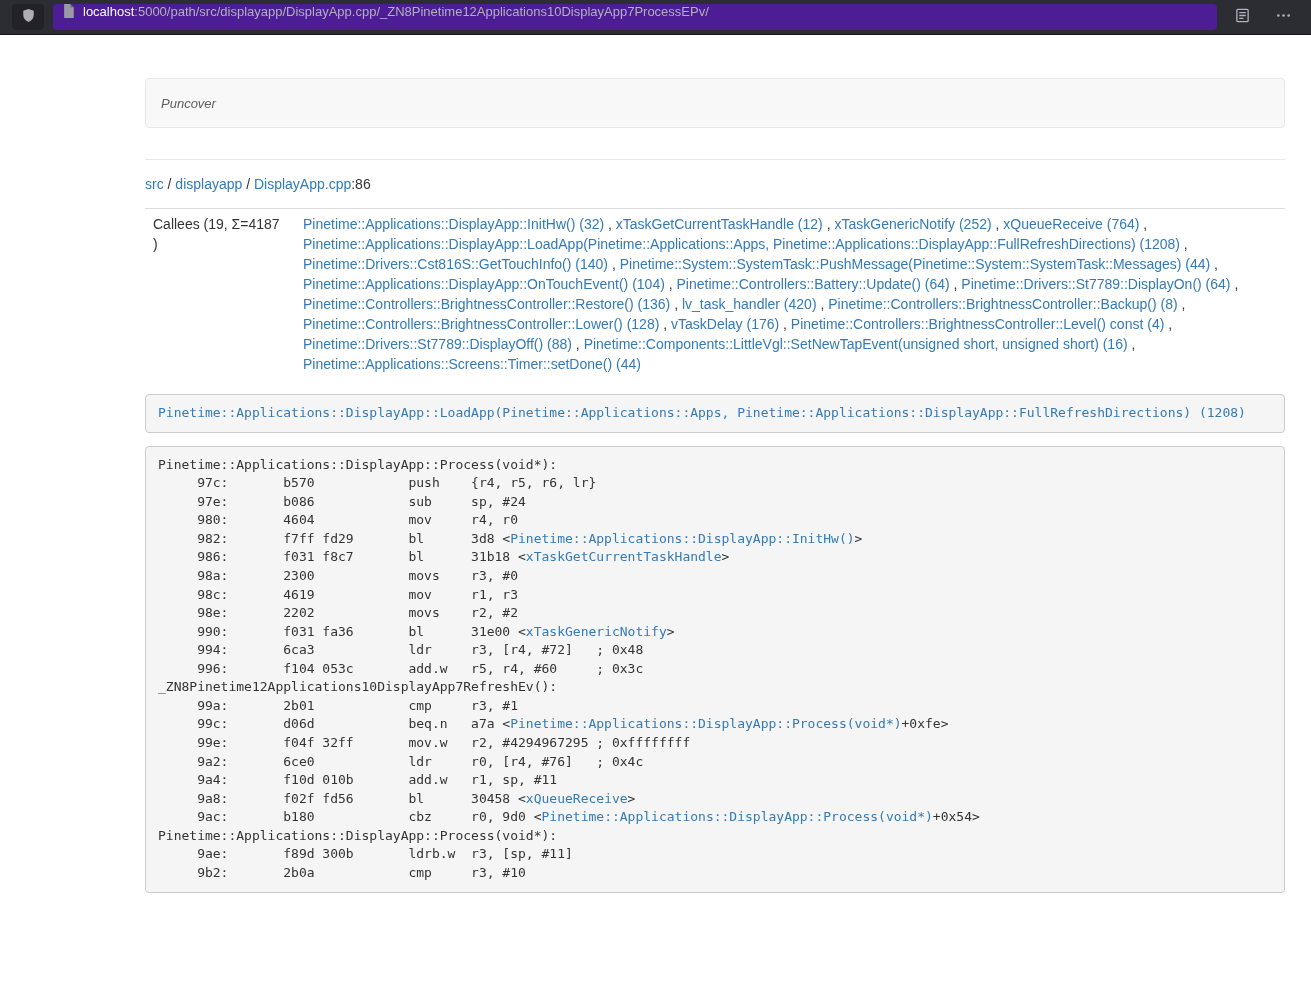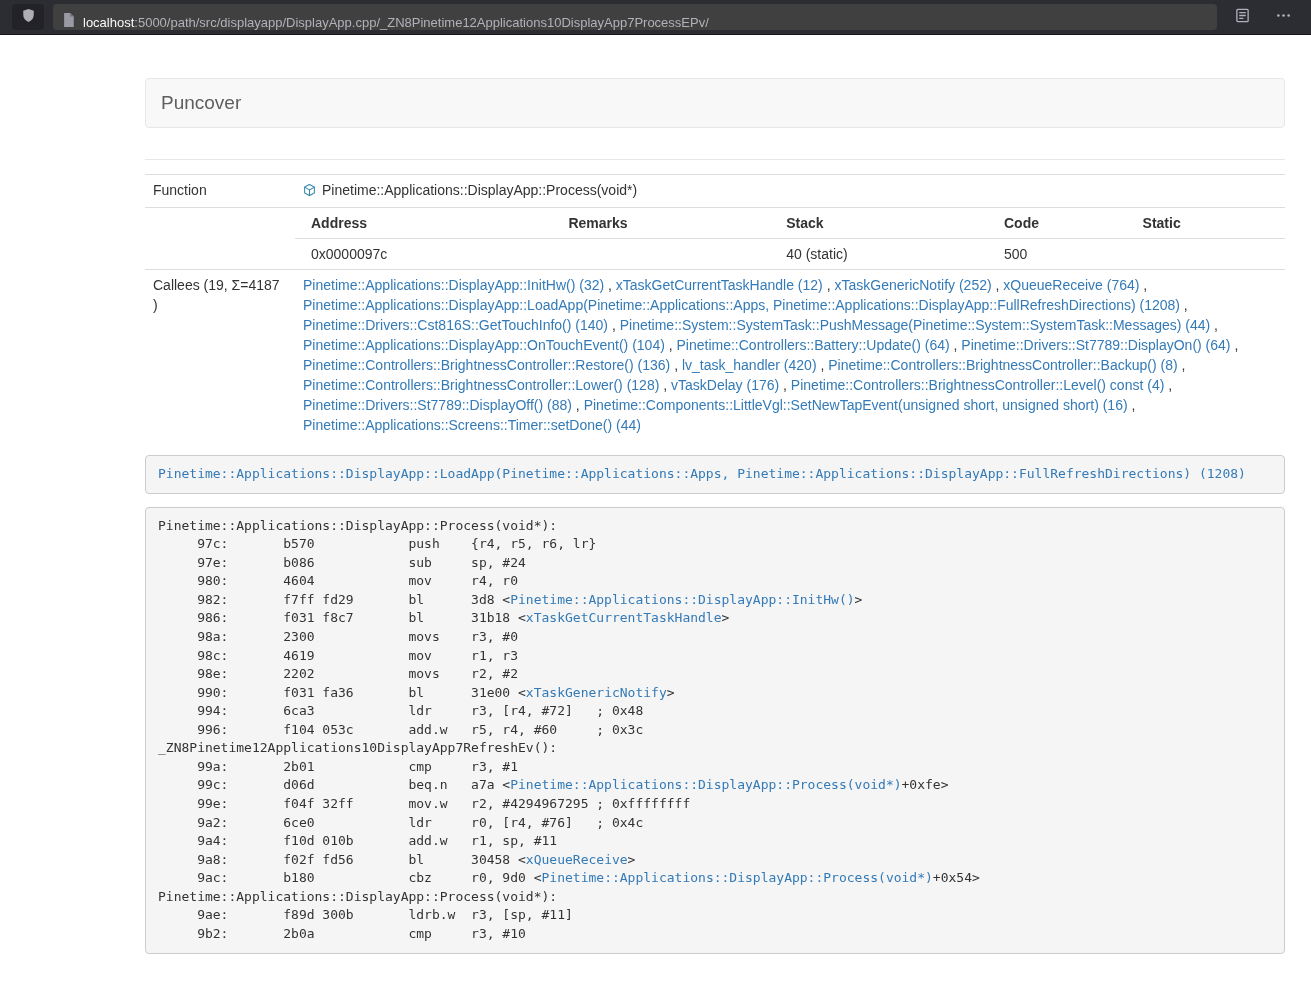--- a/index.html
+++ b/index.html
@@ -15,38 +15,38 @@
     height: 35px; background: #2c2c33; border-bottom: 1px solid #17171b;
     display: flex; align-items: center; padding: 0 12px; gap: 9px;
   }
   .chrome-btn {
     width: 32px; height: 26px; border: none; border-radius: 4px;
     background: #222228; display: flex; align-items: center; justify-content: center;
     flex: 0 0 auto; cursor: pointer;
   }
   .chrome-btn.plain { background: transparent; }
   .urlbar {
-    flex: 1 1 auto; height: 26px; background: #404040; border-radius: 4px;
-    display: flex; align-items: flex-end; padding: 0 9px; gap: 8px;
+    flex: 1 1 auto; height: 26px; background: #4c1d95; border-radius: 4px;
+    display: flex; align-items: flex-start; padding: 0 9px; gap: 8px;
     overflow: hidden; cursor: text;
   }
   .url-text {
     font-size: 13px; color: #b1b1b9; white-space: nowrap; overflow: hidden;
     font-family: "Liberation Sans", sans-serif;
   }
   .url-text .host { color: #f9f9fb; }
 
   
   .container { width: 1140px; margin-left: 145px; padding-top: 43px; }
 
   .navbar {
     height: 50px; background: #f8f8f8; border: 1px solid #e7e7e7; border-radius: 4px;
     display: flex; align-items: center; padding: 0 15px;
   }
-  .brand { font-size: 19px; color: #5e5e5e; }
+  .brand { font-size: 13px; color: #5e5e5e; font-style: italic; }
 
   hr.rule { border: 0; border-top: 1px solid #e8e8e8; margin: 31px 0 0 0; }
 
   .breadcrumb { margin-top: 14px; line-height: 20px; color: #333; }
 
   table.info { width: 100%; border-collapse: collapse; margin-top: 14px; }
   table.info > tbody > tr > td {
     border-top: 1px solid #ddd; padding: 5px 8px;
     vertical-align: top; line-height: 20px; text-align: left;
   }
@@ -114,59 +114,24 @@
 </div>
 
 <div class="container">
 
   <nav class="navbar">
     <a class="brand">Puncover</a>
   </nav>
 
   <hr class="rule">
 
+  <div class="breadcrumb" id="breadcrumb"><a href="#">src</a> / <a href="#">displayapp</a> / <a href="#">DisplayApp.cpp</a>:86</div>
 
   <table class="info">
     <tbody>
-      <tr>
-        <td class="label-col">Function</td>
-        <td>
-          <span class="sym-icon">
-            <svg width="13" height="14" viewBox="0 0 16 16" fill="none" stroke="#3a87ad" stroke-width="1.3">
-              <path d="M8 1.2l6 3.3v7L8 14.8l-6-3.3v-7z"></path>
-              <path d="M2 4.5l6 3.4 6-3.4M8 7.9v6.9"></path>
-            </svg>
-          </span><span>Pinetime::Applications::DisplayApp::Process(void*)</span>
-        </td>
-      </tr>
-      <tr>
-        <td class="label-col"></td>
-        <td class="nopad">
-          <table class="inner">
-            <thead>
-              <tr>
-                <th class="col-address">Address</th>
-                <th class="col-remarks">Remarks</th>
-                <th class="col-stack">Stack</th>
-                <th class="col-code">Code</th>
-                <th class="col-static">Static</th>
-              </tr>
-            </thead>
-            <tbody>
-              <tr>
-                <td>0x0000097c</td>
-                <td></td>
-                <td>40 (static)</td>
-                <td>500</td>
-                <td></td>
-              </tr>
-            </tbody>
-          </table>
-        </td>
-      </tr>
       <tr>
         <td class="label-col">Callees (19, Σ=4187 )</td>
         <td id="callees"><a href="#">Pinetime::Applications::DisplayApp::InitHw() (32)</a> , <a href="#">xTaskGetCurrentTaskHandle (12)</a> , <a href="#">xTaskGenericNotify (252)</a> , <a href="#">xQueueReceive (764)</a> , <a href="#">Pinetime::Applications::DisplayApp::LoadApp(Pinetime::Applications::Apps, Pinetime::Applications::DisplayApp::FullRefreshDirections) (1208)</a> , <a href="#">Pinetime::Drivers::Cst816S::GetTouchInfo() (140)</a> , <a href="#">Pinetime::System::SystemTask::PushMessage(Pinetime::System::SystemTask::Messages) (44)</a> , <a href="#">Pinetime::Applications::DisplayApp::OnTouchEvent() (104)</a> , <a href="#">Pinetime::Controllers::Battery::Update() (64)</a> , <a href="#">Pinetime::Drivers::St7789::DisplayOn() (64)</a> , <a href="#">Pinetime::Controllers::BrightnessController::Restore() (136)</a> , <a href="#">lv_task_handler (420)</a> , <a href="#">Pinetime::Controllers::BrightnessController::Backup() (8)</a> , <a href="#">Pinetime::Controllers::BrightnessController::Lower() (128)</a> , <a href="#">vTaskDelay (176)</a> , <a href="#">Pinetime::Controllers::BrightnessController::Level() const (4)</a> , <a href="#">Pinetime::Drivers::St7789::DisplayOff() (88)</a> , <a href="#">Pinetime::Components::LittleVgl::SetNewTapEvent(unsigned short, unsigned short) (16)</a> , <a href="#">Pinetime::Applications::Screens::Timer::setDone() (44)</a></td>
       </tr>
     </tbody>
   </table>
 
   <pre class="snippet"><a>Pinetime::Applications::DisplayApp::LoadApp(Pinetime::Applications::Apps, Pinetime::Applications::DisplayApp::FullRefreshDirections) (1208)</a></pre>
 
   <pre class="disasm" id="disasm">Pinetime::Applications::DisplayApp::Process(void*):

